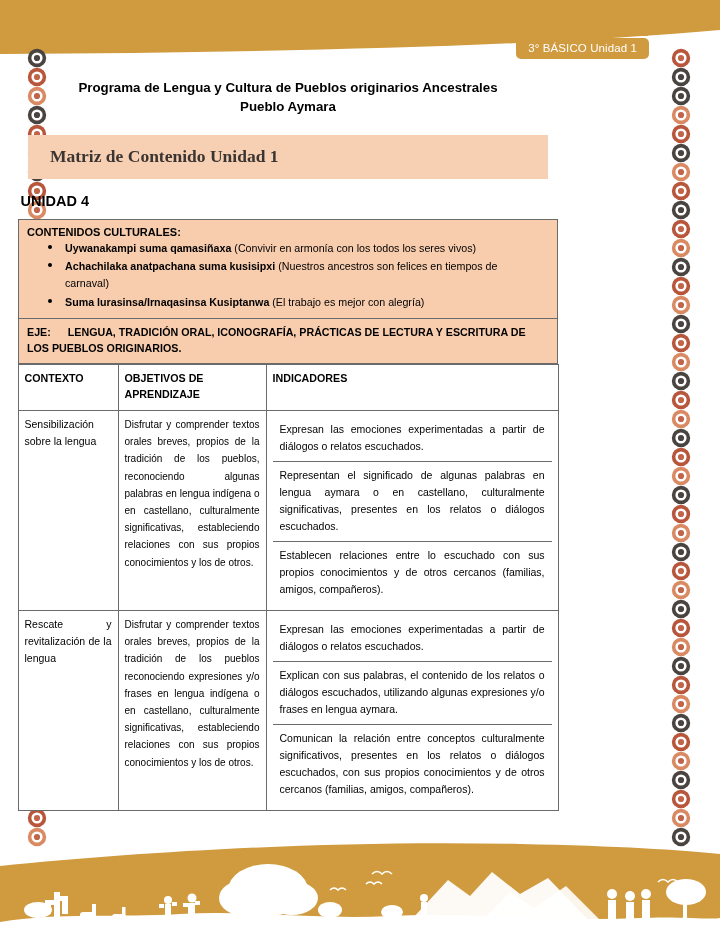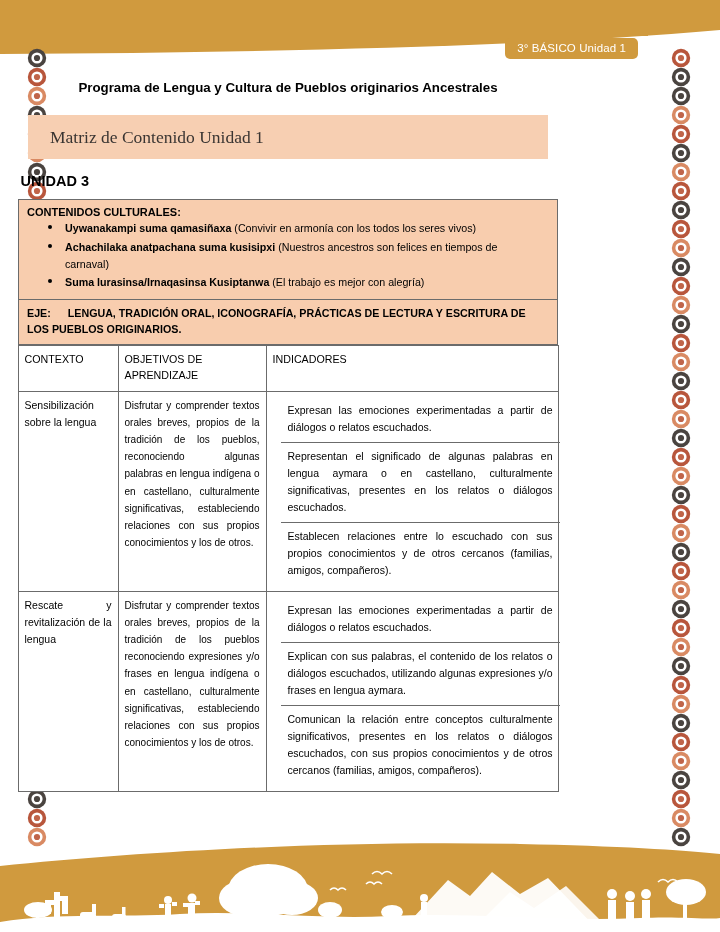--- a/index.html
+++ b/index.html
@@ -20,21 +20,21 @@
     position: absolute;
     left: 0; top: 0;
     width: 720px; height: 62px;
     overflow: hidden;
     z-index: 1;
   }
   .top-band svg { display: block; }
 
   .badge {
     position: absolute;
-    right: 82px;
+    right: 71px;
     top: 38px;
     background: #d09a3e;
     color: #ffffff;
     font-size: 11.5px;
     padding: 4px 12px 5px 12px;
     border-radius: 5px;
     letter-spacing: .1px;
     white-space: nowrap;
     z-index: 3;
   }
@@ -82,21 +82,21 @@
   .matriz-bar {
     margin: 18px auto 0 auto;
     width: 520px;
     background: #f7cfb2;
     height: 44px;
     display: flex;
     align-items: center;
   }
   .matriz-bar .matriz-title {
     font-family: "Liberation Serif", serif;
-    font-weight: normal;
+    font-weight: bold;
     font-size: 17.5px;
     color: #3a3532;
     padding-left: 22px;
   }
 
   .unidad {
     width: 540px;
     margin: 14px auto 0 auto;
     font-size: 14.5px;
     font-weight: bold;
@@ -160,21 +160,21 @@
     background: #fff;
   }
   table.matrix th, table.matrix td {
     border: 1px solid #6b6b6b;
     vertical-align: top;
     padding: 5px 6px 6px 6px;
     color: #000;
   }
   table.matrix th {
     font-size: 10.7px;
-    font-weight: normal;
+    font-weight: bold;
     text-align: left;
     line-height: 1.5;
     height: 34px;
   }
   .col-ctx { width: 100px; }
   .col-obj { width: 148px; }
   .col-ind { width: 292px; }
 
   td.ctx-cell {
     font-size: 10.5px;
@@ -190,21 +190,20 @@
   }
   td.ind-nested {
     padding: 0;
     border: 1px solid #6b6b6b;
   }
   table.inner {
     width: 100%;
     border-collapse: collapse;
     table-layout: fixed;
     height: 100%;
-    margin-left: 8px;
   }
   table.inner td {
     border: none;
     border-bottom: 1px solid #6b6b6b;
     font-size: 10.5px;
     line-height: 1.62;
     text-align: justify;
     padding: 5px 7px 6px 7px;
     vertical-align: top;
   }
@@ -407,27 +406,28 @@
       <path d="M658,48 q5,-5 10,0 q5,-5 10,0" stroke="#ffffff" stroke-width="1.6" fill="none"></path>
       <path d="M372,40 q5,-5 10,0 q5,-5 10,0" stroke="#ffffff" stroke-width="1.6" fill="none"></path>
     </g>
   </svg>
 </div>
 
 <div class="content">
 
   <div class="doc-title">
     <div>Programa de Lengua y Cultura de Pueblos originarios Ancestrales</div>
+    <div>Pueblo Aymara</div>
   </div>
 
   <div class="matriz-bar">
     <span class="matriz-title">Matriz de Contenido Unidad 1</span>
   </div>
 
-  <div class="unidad">UNIDAD 3</div>
+  <div class="unidad">UNIDAD 4</div>
 
   <div class="cc-box">
     <div class="cc-head">CONTENIDOS CULTURALES:</div>
     <ul class="cc-list">
       <li>
         <span class="bullet-dot"></span>
         <b>Uywanakampi suma qamasiñaxa</b>
         <span>(Convivir en armonía con los todos los seres vivos)</span>
       </li>
       <li>

